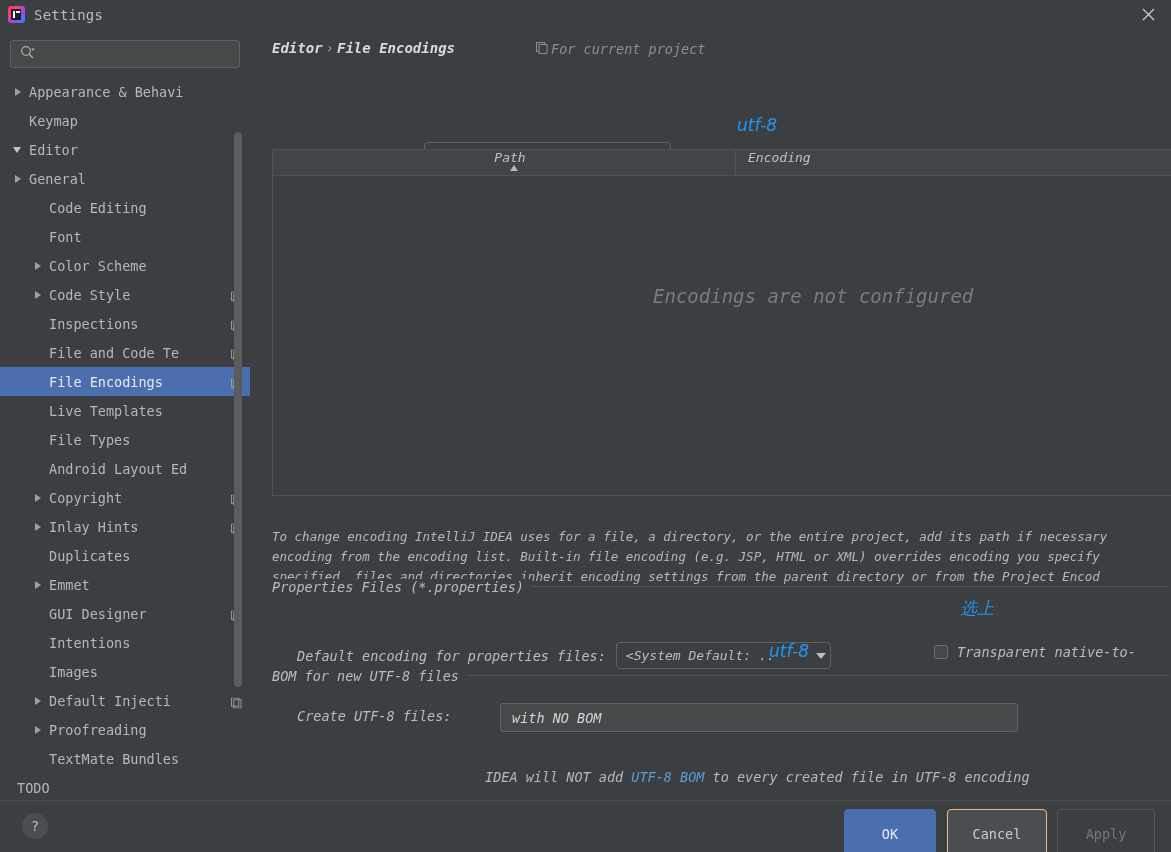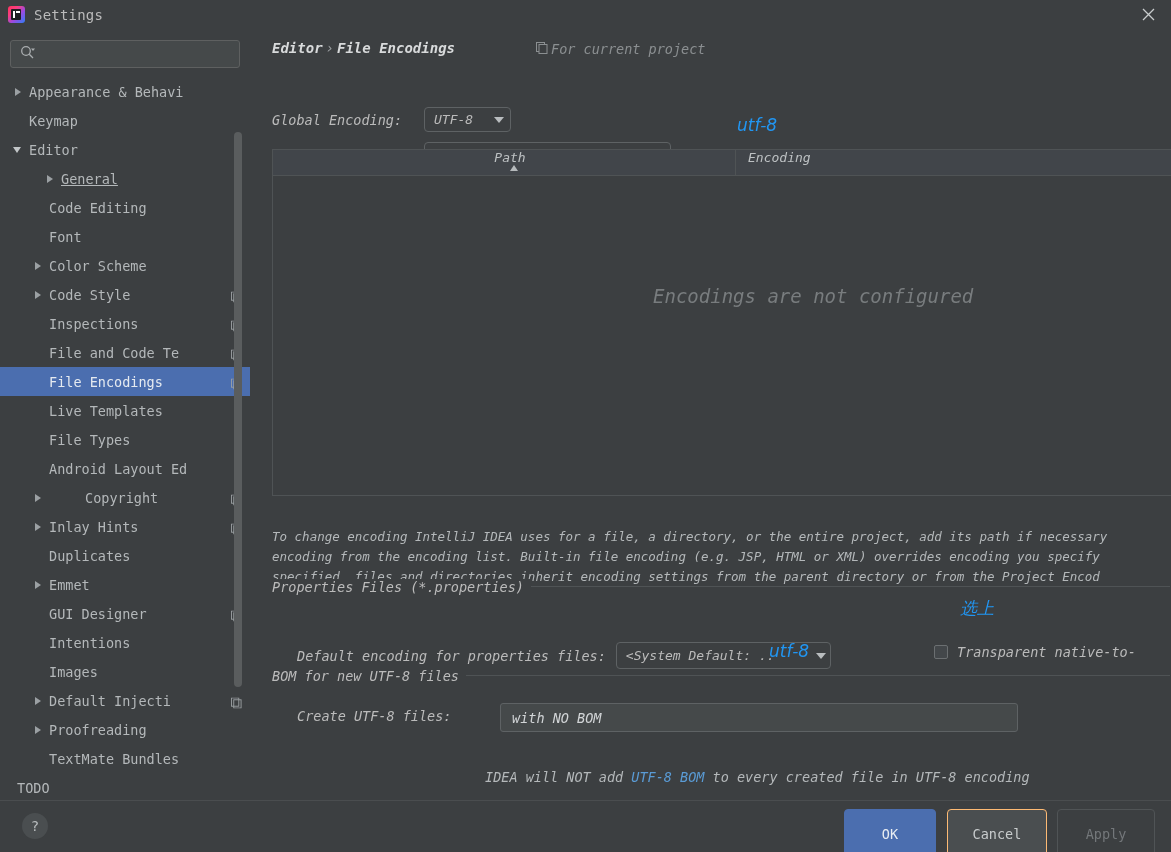--- a/index.html
+++ b/index.html
@@ -248,21 +248,21 @@
         <span>Appearance &amp; Behavi</span>
       </div>
       <div class="tree-row" style="padding-left: 12px;">
         <span class="tw"></span>
         <span>Keymap</span>
       </div>
       <div class="tree-row" style="padding-left: 12px;">
         <span class="tw down"></span>
         <span>Editor</span>
       </div>
-      <div class="tree-row" style="padding-left: 44px; text-decoration: underline;">
+      <div class="tree-row" style="padding-left: 12px;">
         <span class="tw right"></span>
         <span>General</span>
       </div>
       <div class="tree-row" style="padding-left: 32px;">
         <span class="tw"></span>
         <span>Code Editing</span>
       </div>
       <div class="tree-row" style="padding-left: 32px;">
         <span class="tw"></span>
         <span>Font</span>
@@ -308,21 +308,21 @@
         <span>Live Templates</span>
       </div>
       <div class="tree-row" style="padding-left: 32px;">
         <span class="tw"></span>
         <span>File Types</span>
       </div>
       <div class="tree-row" style="padding-left: 32px;">
         <span class="tw"></span>
         <span>Android Layout Ed</span>
       </div>
-      <div class="tree-row" style="padding-left: 32px; gap: 36px;">
+      <div class="tree-row" style="padding-left: 32px;">
         <span class="tw right"></span>
         <span>Copyright</span>
         <span class="copy-ind"><svg width="11" height="11" viewBox="0 0 12 12">
             <rect x="0.5" y="0.5" width="8" height="9" stroke="#9ba0a3" fill="none"></rect>
             <rect x="3" y="2.5" width="8" height="9" stroke="#9ba0a3" fill="none"></rect>
           </svg></span>
       </div>
       <div class="tree-row" style="padding-left: 32px;">
         <span class="tw right"></span>
         <span>Inlay Hints</span>
@@ -391,27 +391,20 @@
   <div id="for-project">
     <span>
       <svg width="12" height="12" viewBox="0 0 12 12">
         <rect x="0.5" y="0.5" width="8" height="9" stroke="#8b8f91" fill="none"></rect>
         <rect x="3" y="2.5" width="8" height="9" stroke="#8b8f91" fill="#3c3f41"></rect>
       </svg>
     </span>
     <span>For current project</span>
   </div>
 
-  <div class="form-row" style="left:22px; top:78px;">
-    <span class="flabel">Global Encoding:</span>
-    <div class="combo" style="margin-left:22px; min-width:87px;">
-      <span>UTF-8</span>
-      <span class="arrow"></span>
-    </div>
-  </div>
 
   <div class="form-row" style="left:22px; top:113px;">
     <span class="flabel">Project Encoding:</span>
     <div class="combo" style="margin-left:14px; min-width:247px; height:27px;">
       <span>&lt;System Default: GBK&gt;</span>
       <span class="arrow"></span>
     </div>
   </div>
 
   <div id="table">

